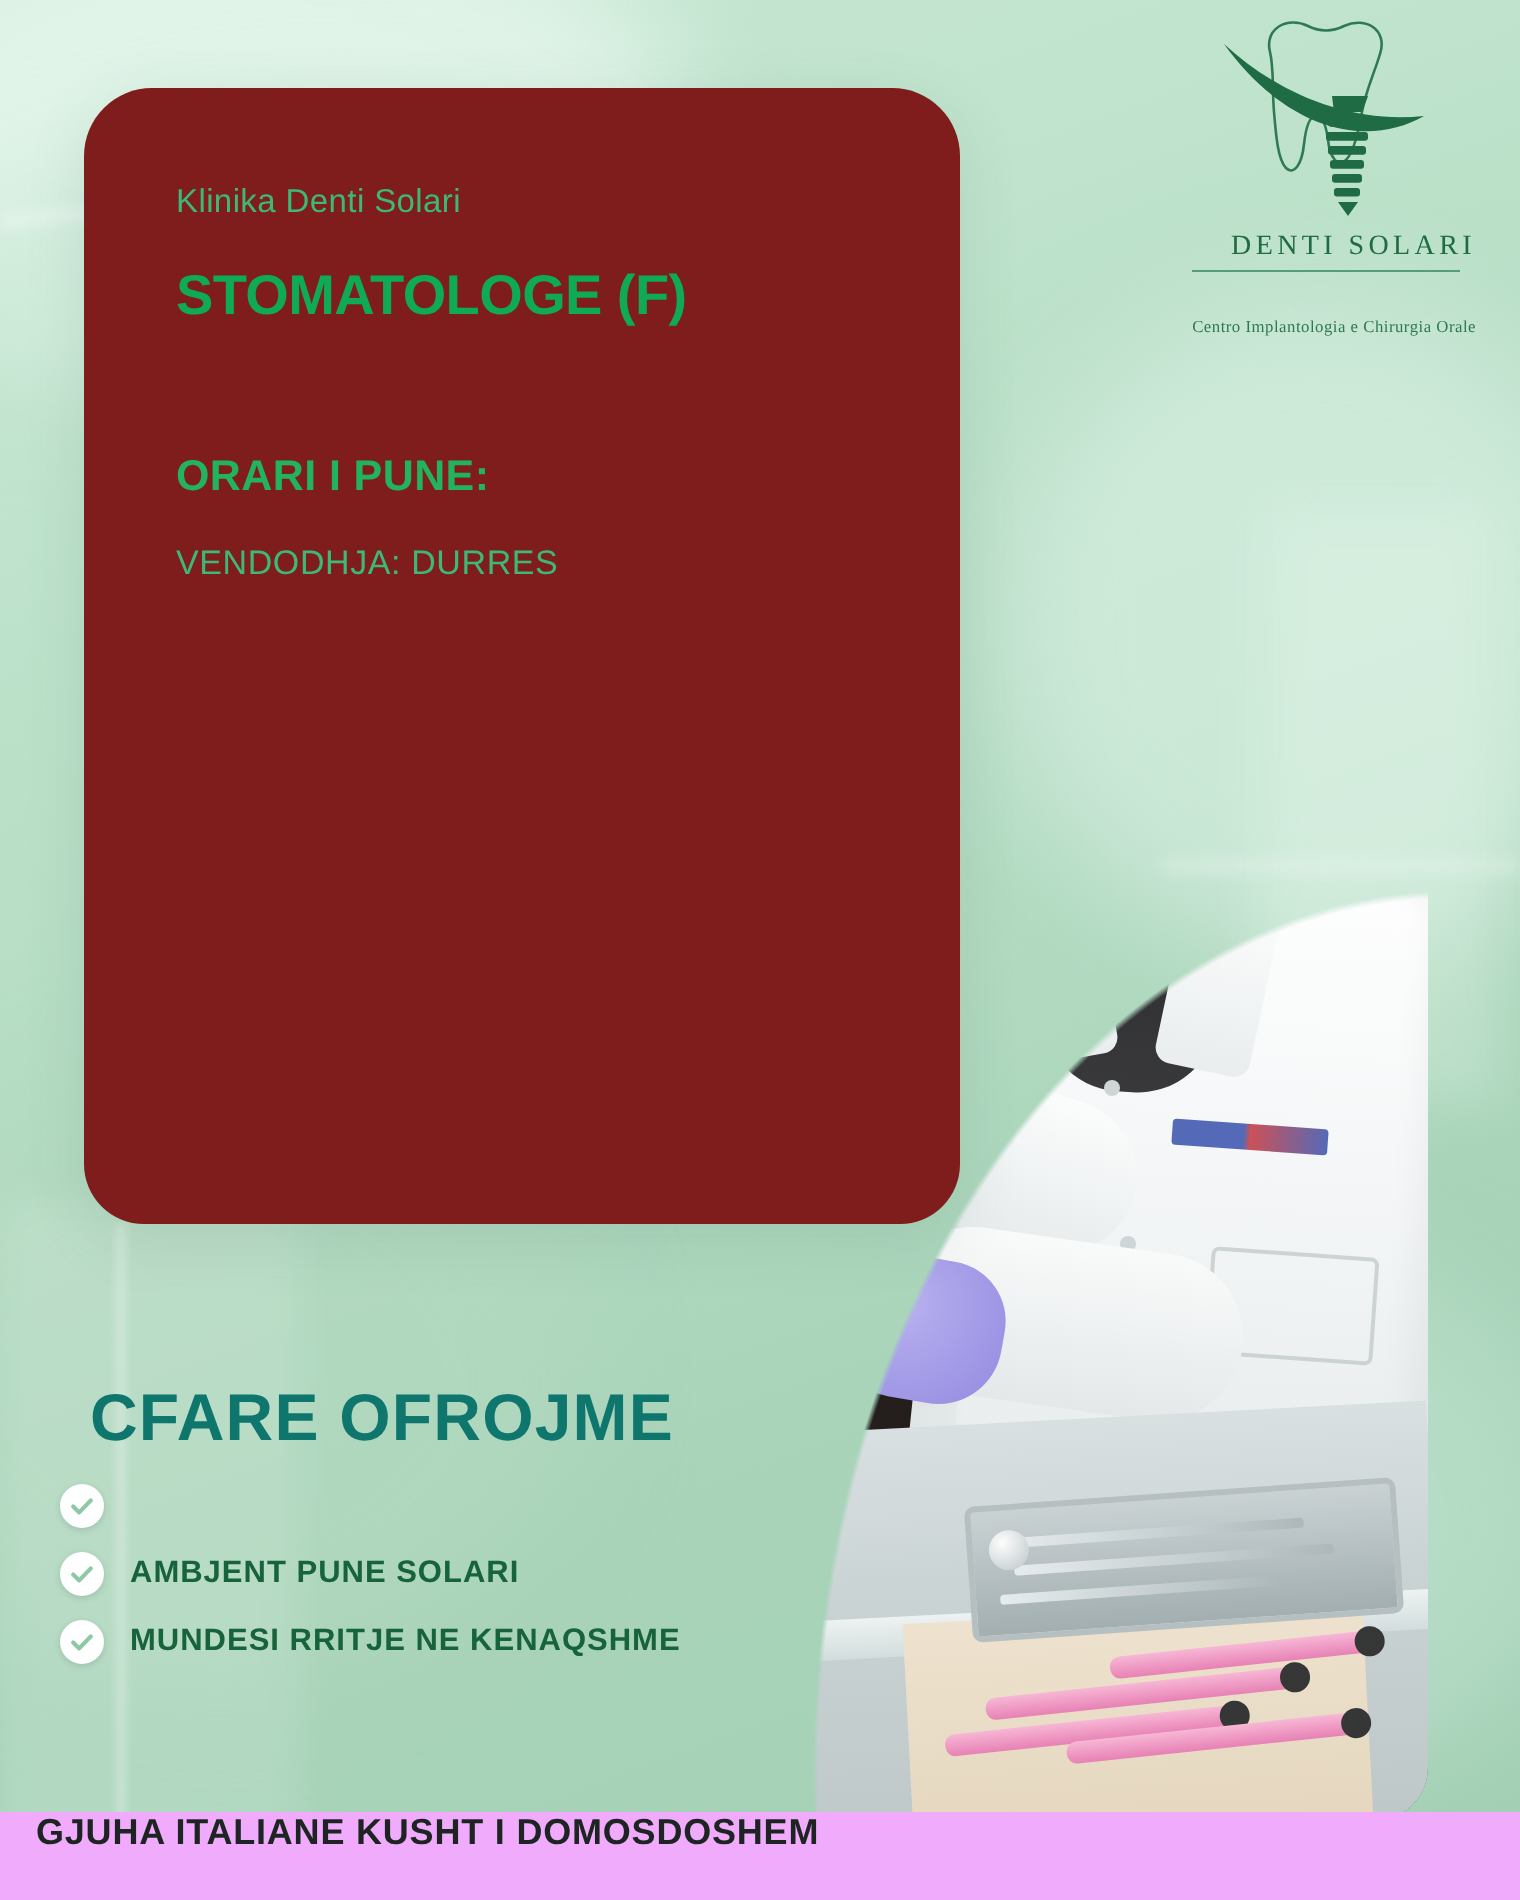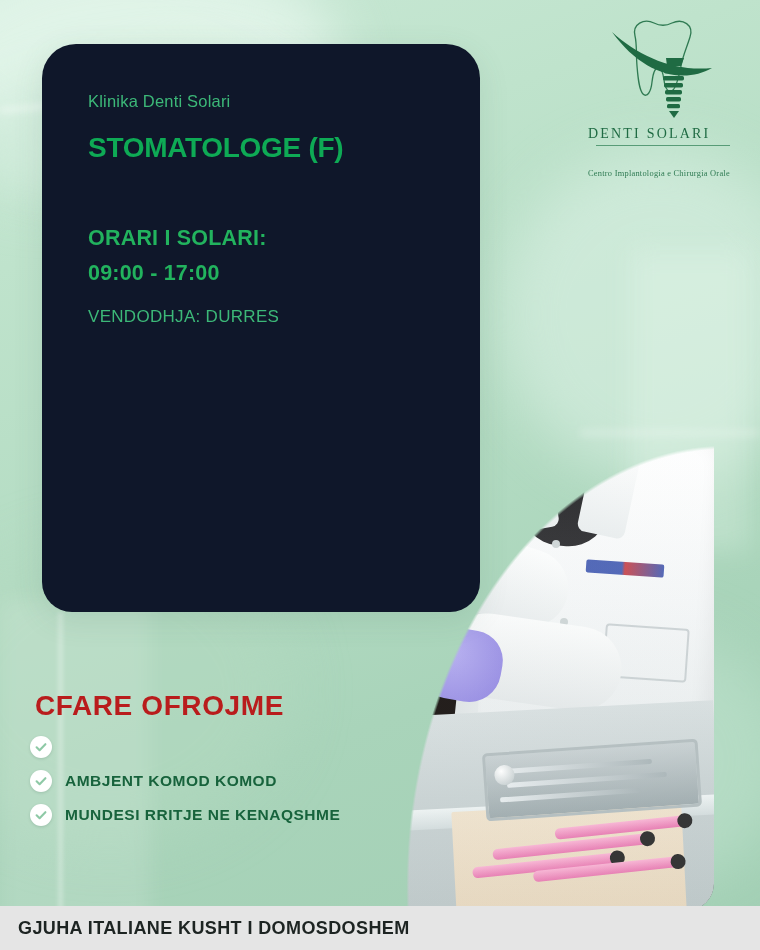--- a/index.html
+++ b/index.html
@@ -309,21 +309,21 @@
   .photo-grade{
     position:absolute; inset:0;
     background:linear-gradient(180deg,rgba(255,255,255,.07),rgba(210,225,220,.06));
     pointer-events:none;
   }
 
   
   .card{
     position:absolute;
     left:42px; top:44px; width:438px; height:568px;
-    background:#0f172a;
+    background:#7f1d1d;
     border-radius:34px 34px 30px 30px;
     box-shadow:0 8px 30px rgba(70,110,90,.13);
   }
   .card-inner{ padding:48px 34px 0 46px; }
 
   .eyebrow{
     font-size:16.5px; font-weight:400; letter-spacing:.2px;
     color:#3cb878; margin-bottom:22px;
   }
   .title{
@@ -340,53 +340,53 @@
     color:#22b35e; line-height:1.62;
   }
   .location{
     margin-top:16px; font-size:17px; font-weight:400;
     letter-spacing:.3px; color:#3cb878;
   }
 
   
   .offers{ position:absolute; left:30px; top:690px; width:340px; }
   .offers-title{
-    font-size:28px; font-weight:bold; letter-spacing:.6px;
-    color:#b91c1c; margin-bottom:14px; margin-left:5px;
+    font-size:33px; font-weight:bold; letter-spacing:.6px;
+    color:#0f766e; margin-bottom:14px; margin-left:15px;
   }
   .offer{ display:flex; align-items:center; gap:13px; margin-bottom:12px; }
   .tick{
     width:22px; height:22px; flex:0 0 22px; border-radius:50%;
     background:#fff; display:flex; align-items:center; justify-content:center;
     box-shadow:0 1px 3px rgba(40,80,60,.18);
   }
   .tick svg{ display:block; }
   .offer-label{
     font-size:15.5px; font-weight:bold; letter-spacing:.5px; color:#17633c;
   }
 
   
-  .logo{ position:absolute; right:22px; top:10px; width:150px; text-align:left; }
+  .logo{ position:absolute; right:22px; top:0; width:150px; text-align:right; }
   .logo-mark{ width:150px; height:120px; display:block; }
   .logo-name{
     font-family:"Liberation Serif", serif;
     font-size:14px; letter-spacing:2.2px; color:#1f6b43; font-weight:normal;
     margin-top:-4px;
   }
   .logo-rule{ height:1px; background:#3d8a62; margin:3px 8px; opacity:.8; }
   .logo-tag{
     font-family:"Liberation Serif", serif;
     font-size:8.4px; letter-spacing:.25px; color:#2e7a52;margin-top:23px;
   }
 
   
   .banner{
     position:absolute; left:0; bottom:0; width:760px; height:44px;
-    background:#e5e5e5;
-    display:flex; align-items:center;
+    background:#f0abfc;
+    display:flex; align-items:flex-start;
   }
   .banner span{
     margin-left:18px; font-size:18px; font-weight:bold;
     letter-spacing:.4px; color:#1d2422;
   }
 </style>
 </head>
 <body>
 
 <div id="poster">
@@ -493,22 +493,21 @@
 
     <div class="photo-grade"></div>
   </div>
 
   <div class="card">
     <div class="card-inner">
       <div class="eyebrow">Klinika Denti Solari</div>
       <div class="title">STOMATOLOGE (F)</div>
 
       <div class="hours">
-        <div>ORARI I SOLARI:</div>
-        <div>09:00 - 17:00</div>
+        <div>ORARI I PUNE:</div>
       </div>
 
       <div class="location">VENDODHJA: DURRES</div>
     </div>
   </div>
 
   <div class="offers">
     <div class="offers-title">CFARE OFROJME</div>
 
     <div class="offer">
@@ -518,21 +517,21 @@
           </svg>
       </span>
     </div>
 
     <div class="offer">
       <span class="tick">
         <svg width="14" height="14" viewBox="0 0 14 14">
             <path d="M2.6 7.3 L5.6 10.2 L11.4 4.2" fill="none" stroke="#8ec9a6" stroke-width="2.1" stroke-linecap="round" stroke-linejoin="round"></path>
           </svg>
       </span>
-      <span class="offer-label">AMBJENT KOMOD KOMOD</span>
+      <span class="offer-label">AMBJENT PUNE SOLARI</span>
     </div>
 
     <div class="offer">
       <span class="tick">
         <svg width="14" height="14" viewBox="0 0 14 14">
             <path d="M2.6 7.3 L5.6 10.2 L11.4 4.2" fill="none" stroke="#8ec9a6" stroke-width="2.1" stroke-linecap="round" stroke-linejoin="round"></path>
           </svg>
       </span>
       <span class="offer-label">MUNDESI RRITJE NE KENAQSHME</span>
     </div>

